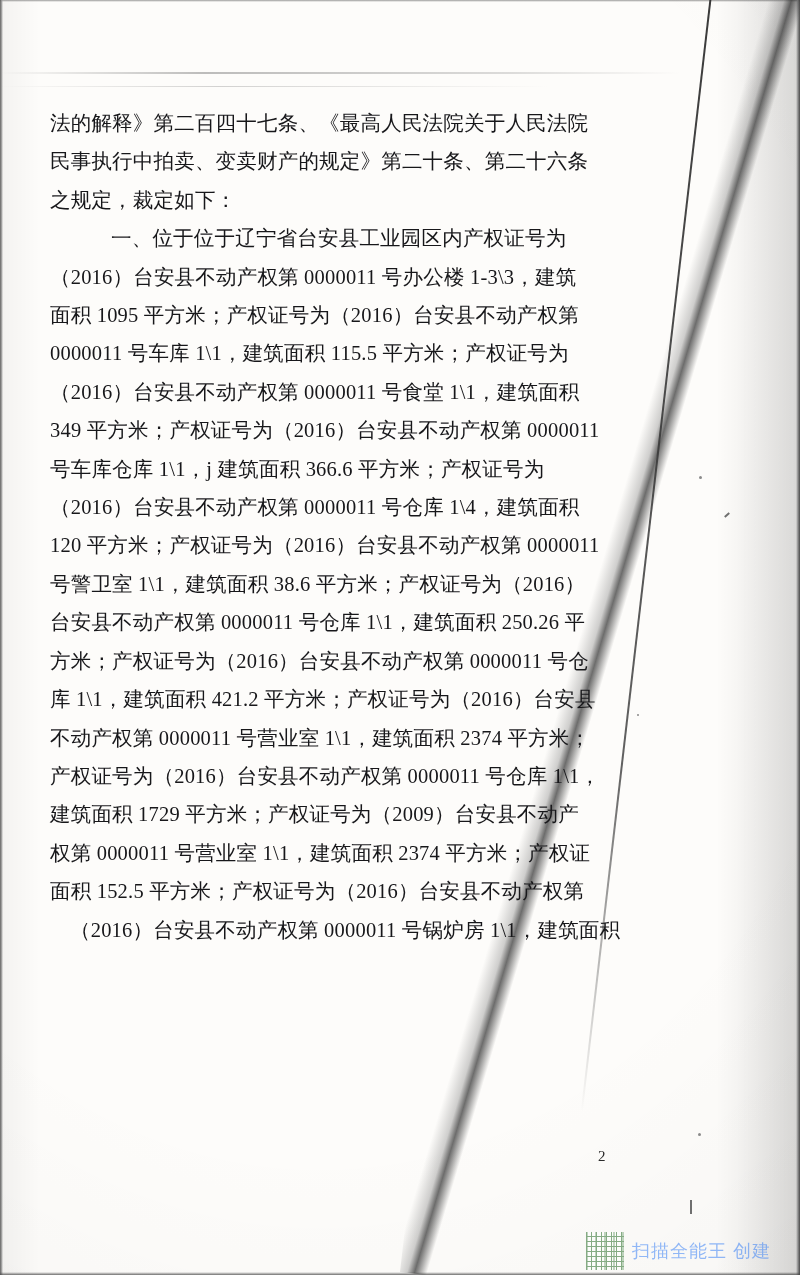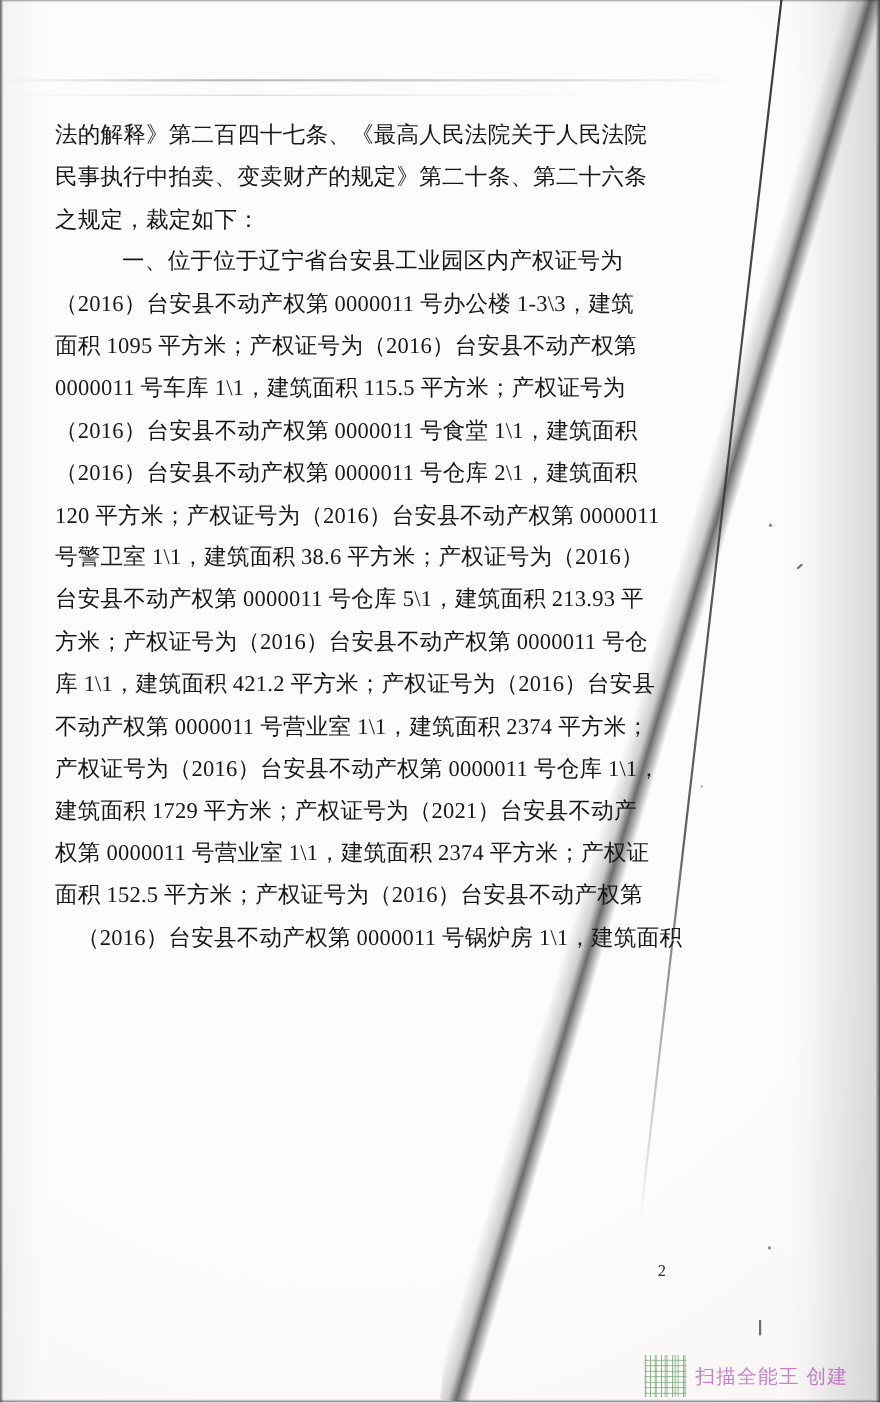--- a/index.html
+++ b/index.html
@@ -175,21 +175,21 @@
     background-image:
       linear-gradient(90deg, #2f6f2f 1px, transparent 1px),
       linear-gradient(0deg, #2f6f2f 1px, transparent 1px),
       linear-gradient(90deg, rgba(47,111,47,.55) 2px, transparent 2px);
     background-size: 5px 5px, 5px 5px, 9px 9px;
     filter: contrast(1.1);
   }
   #wm-text {
     font-family: "Liberation Sans", sans-serif;
     font-size: 18px;
-    color: #a21caf;
+    color: #3b82f6;
     white-space: nowrap;
     letter-spacing: 1px;
   }
 </style>
 </head>
 <body>
 
 <div id="page">
 
   <div id="paper-tone"></div>
@@ -208,29 +208,31 @@
 
   <div id="text-block">
     <div class="line">法的解释》第二百四十七条、《最高人民法院关于人民法院</div>
     <div class="line">民事执行中拍卖、变卖财产的规定》第二十条、第二十六条</div>
     <div class="line">之规定，裁定如下：</div>
     <div class="line indent1">一、位于位于辽宁省台安县工业园区内产权证号为</div>
     <div class="line">（2016）台安县不动产权第 0000011 号办公楼 1-3\3，建筑</div>
     <div class="line">面积 1095 平方米；产权证号为（2016）台安县不动产权第</div>
     <div class="line">0000011 号车库 1\1，建筑面积 115.5 平方米；产权证号为</div>
     <div class="line">（2016）台安县不动产权第 0000011 号食堂 1\1，建筑面积</div>
-    <div class="line">（2016）台安县不动产权第 0000011 号仓库 2\1，建筑面积</div>
+    <div class="line">349 平方米；产权证号为（2016）台安县不动产权第 0000011</div>
+    <div class="line">号车库仓库 1\1，j 建筑面积 366.6 平方米；产权证号为</div>
+    <div class="line">（2016）台安县不动产权第 0000011 号仓库 1\4，建筑面积</div>
     <div class="line">120 平方米；产权证号为（2016）台安县不动产权第 0000011</div>
     <div class="line">号警卫室 1\1，建筑面积 38.6 平方米；产权证号为（2016）</div>
-    <div class="line">台安县不动产权第 0000011 号仓库 5\1，建筑面积 213.93 平</div>
+    <div class="line">台安县不动产权第 0000011 号仓库 1\1，建筑面积 250.26 平</div>
     <div class="line">方米；产权证号为（2016）台安县不动产权第 0000011 号仓</div>
     <div class="line">库 1\1，建筑面积 421.2 平方米；产权证号为（2016）台安县</div>
     <div class="line">不动产权第 0000011 号营业室 1\1，建筑面积 2374 平方米；</div>
     <div class="line">产权证号为（2016）台安县不动产权第 0000011 号仓库 1\1，</div>
-    <div class="line">建筑面积 1729 平方米；产权证号为（2021）台安县不动产</div>
+    <div class="line">建筑面积 1729 平方米；产权证号为（2009）台安县不动产</div>
     <div class="line">权第 0000011 号营业室 1\1，建筑面积 2374 平方米；产权证</div>
     <div class="line">面积 152.5 平方米；产权证号为（2016）台安县不动产权第</div>
     <div class="line indent2">（2016）台安县不动产权第 0000011 号锅炉房 1\1，建筑面积</div>
   </div>
 
   <div id="page-number">2</div>
 
   <div class="speck" style="left:699px; top:476px; width:3px; height:3px;"></div>
   <div class="tick" style="left:724px; top:514px; width:6px; height:2px; transform:rotate(-42deg);"></div>
   <div class="speck" style="left:698px; top:1133px; width:3px; height:3px;"></div>

